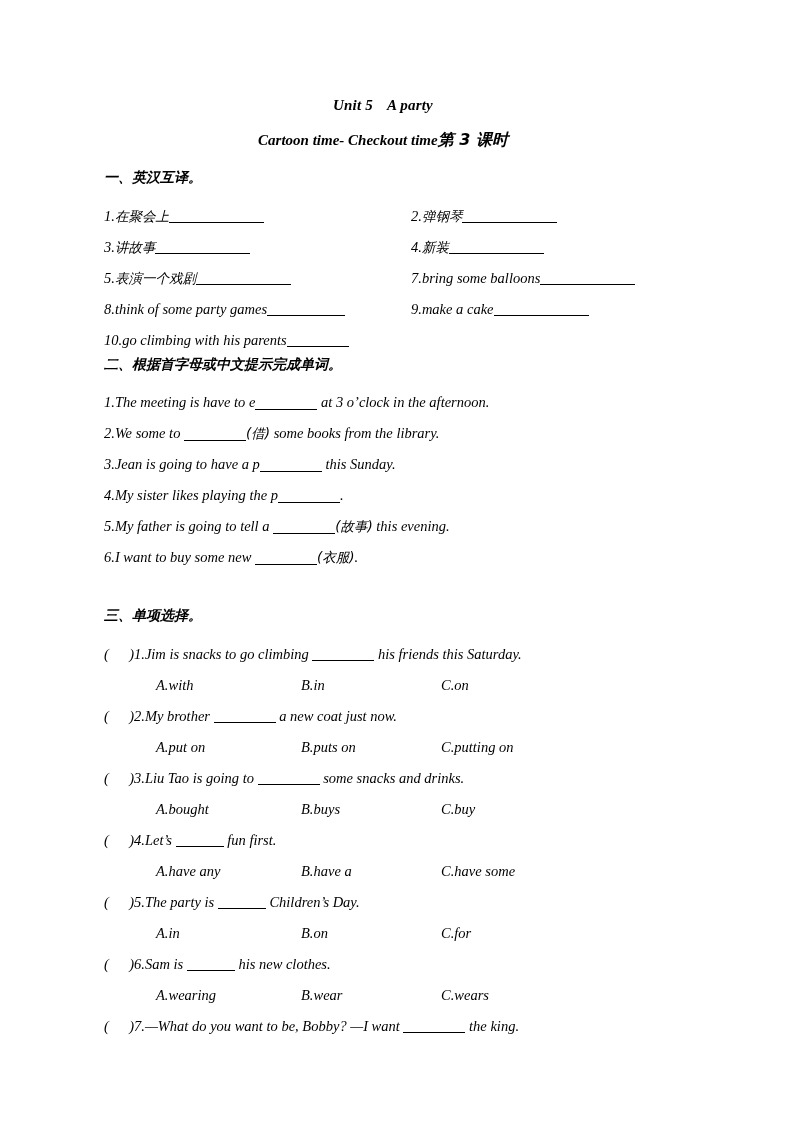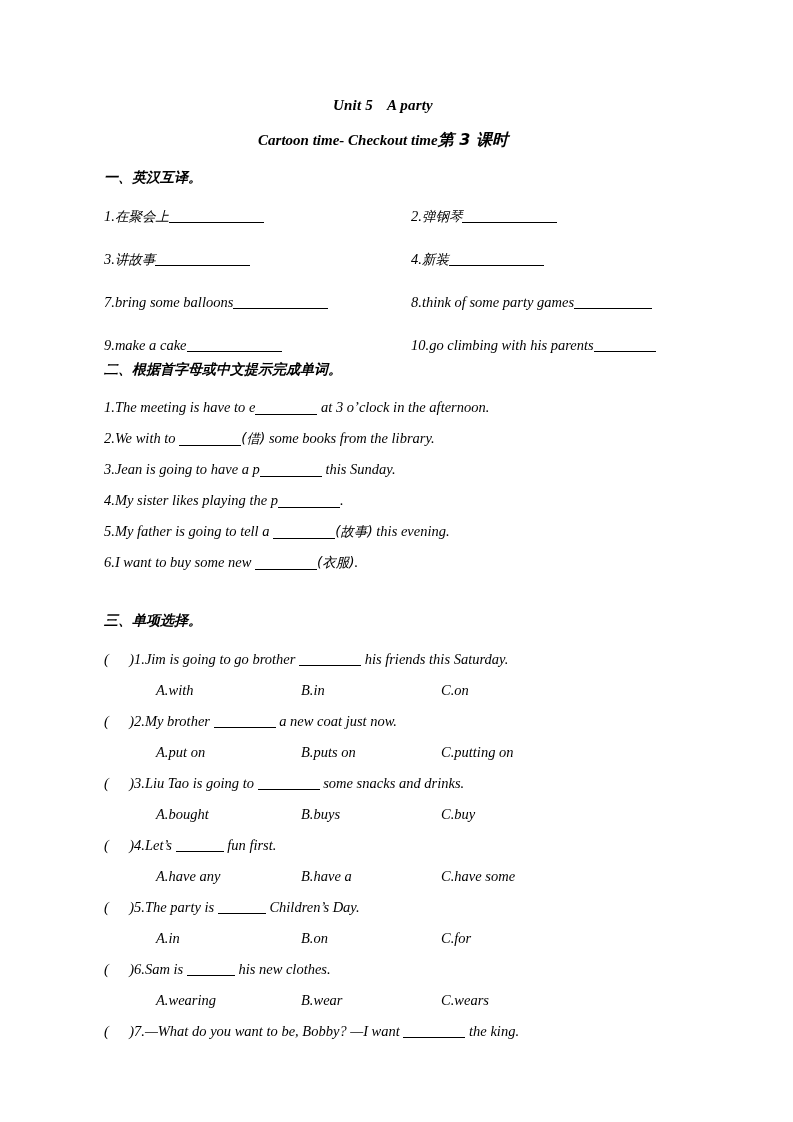--- a/index.html
+++ b/index.html
@@ -51,21 +51,21 @@
     margin: 0 0 14px 0;
     line-height: 1.25;
   }
   .section-two  { }
   .section-three{ margin-top: 34px; }
 
   
   .trans-grid {
     display: grid;
     grid-template-columns: 307px 251px;
-    row-gap: 12px;
+    row-gap: 0px;
   }
   .trans-item {
     font-size: 14.5px;
     line-height: 31px;
     white-space: nowrap;
   }
   .cn { font-family: "DejaVu Sans", sans-serif; font-size: 13.5px; }
 
   
   .blank {
@@ -122,50 +122,51 @@
 
   <div class="section-heading">一、英汉互译。</div>
 
   <div class="trans-grid">
     <div class="trans-item"><span>1.</span><span class="cn">在聚会上</span><span class="blank b-xl"></span></div>
     <div class="trans-item"><span>2.</span><span class="cn">弹钢琴</span><span class="blank b-xl"></span></div>
 
     <div class="trans-item"><span>3.</span><span class="cn">讲故事</span><span class="blank b-xl"></span></div>
     <div class="trans-item"><span>4.</span><span class="cn">新装</span><span class="blank b-xl"></span></div>
 
+    <div class="trans-item"><span>5.</span><span class="cn">表演一个戏剧</span><span class="blank b-xl"></span></div>
 
     <div class="trans-item"><span>7.</span><span>bring some balloons</span><span class="blank b-xl"></span></div>
     <div class="trans-item"><span>8.</span><span>think of some party games</span><span class="blank b-lg"></span></div>
 
     <div class="trans-item"><span>9.</span><span>make a cake</span><span class="blank b-xl"></span></div>
     <div class="trans-item"><span>10.</span><span>go climbing with his parents</span><span class="blank b-md"></span></div>
   </div>
 
   <div class="section-heading section-two">二、根据首字母或中文提示完成单词。</div>
 
   <div>
     <div class="fill-item"><span>1.</span><span>The meeting is have to e</span><span class="blank b-md"></span><span class="cn"></span><span> at 3 o’clock in the afternoon.</span></div>
 
-    <div class="fill-item"><span>2.</span><span>We with to </span><span class="blank b-md"></span><span class="cn">(借)</span><span> some books from the library.</span></div>
+    <div class="fill-item"><span>2.</span><span>We some to </span><span class="blank b-md"></span><span class="cn">(借)</span><span> some books from the library.</span></div>
 
     <div class="fill-item"><span>3.</span><span>Jean is going to have a p</span><span class="blank b-md"></span><span class="cn"></span><span> this Sunday.</span></div>
 
     <div class="fill-item"><span>4.</span><span>My sister likes playing the p</span><span class="blank b-md"></span><span class="cn"></span><span>.</span></div>
 
     <div class="fill-item"><span>5.</span><span>My father is going to tell a </span><span class="blank b-md"></span><span class="cn">(故事)</span><span> this evening.</span></div>
 
     <div class="fill-item"><span>6.</span><span>I want to buy some new </span><span class="blank b-md"></span><span class="cn">(衣服)</span><span>.</span></div>
   </div>
 
   <div class="section-heading section-three">三、单项选择。</div>
 
   <div>
 
     <div class="mc-block">
-      <div class="mc-stem"><span class="mc-paren"><span class="lp">(</span><span class="rp">)</span></span><span>1.</span><span>Jim is going to go brother </span><span class="blank b-md"></span><span> his friends this Saturday.</span></div>
+      <div class="mc-stem"><span class="mc-paren"><span class="lp">(</span><span class="rp">)</span></span><span>1.</span><span>Jim is snacks to go climbing </span><span class="blank b-md"></span><span> his friends this Saturday.</span></div>
       <div class="mc-options"><span class="opt opt-a">A.with</span><span class="opt opt-b">B.in</span><span class="opt opt-c">C.on</span></div>
     </div>
 
     <div class="mc-block">
       <div class="mc-stem"><span class="mc-paren"><span class="lp">(</span><span class="rp">)</span></span><span>2.</span><span>My brother </span><span class="blank b-md"></span><span> a new coat just now.</span></div>
       <div class="mc-options"><span class="opt opt-a">A.put on</span><span class="opt opt-b">B.puts on</span><span class="opt opt-c">C.putting on</span></div>
     </div>
 
     <div class="mc-block">
       <div class="mc-stem"><span class="mc-paren"><span class="lp">(</span><span class="rp">)</span></span><span>3.</span><span>Liu Tao is going to </span><span class="blank b-md"></span><span> some snacks and drinks.</span></div>

